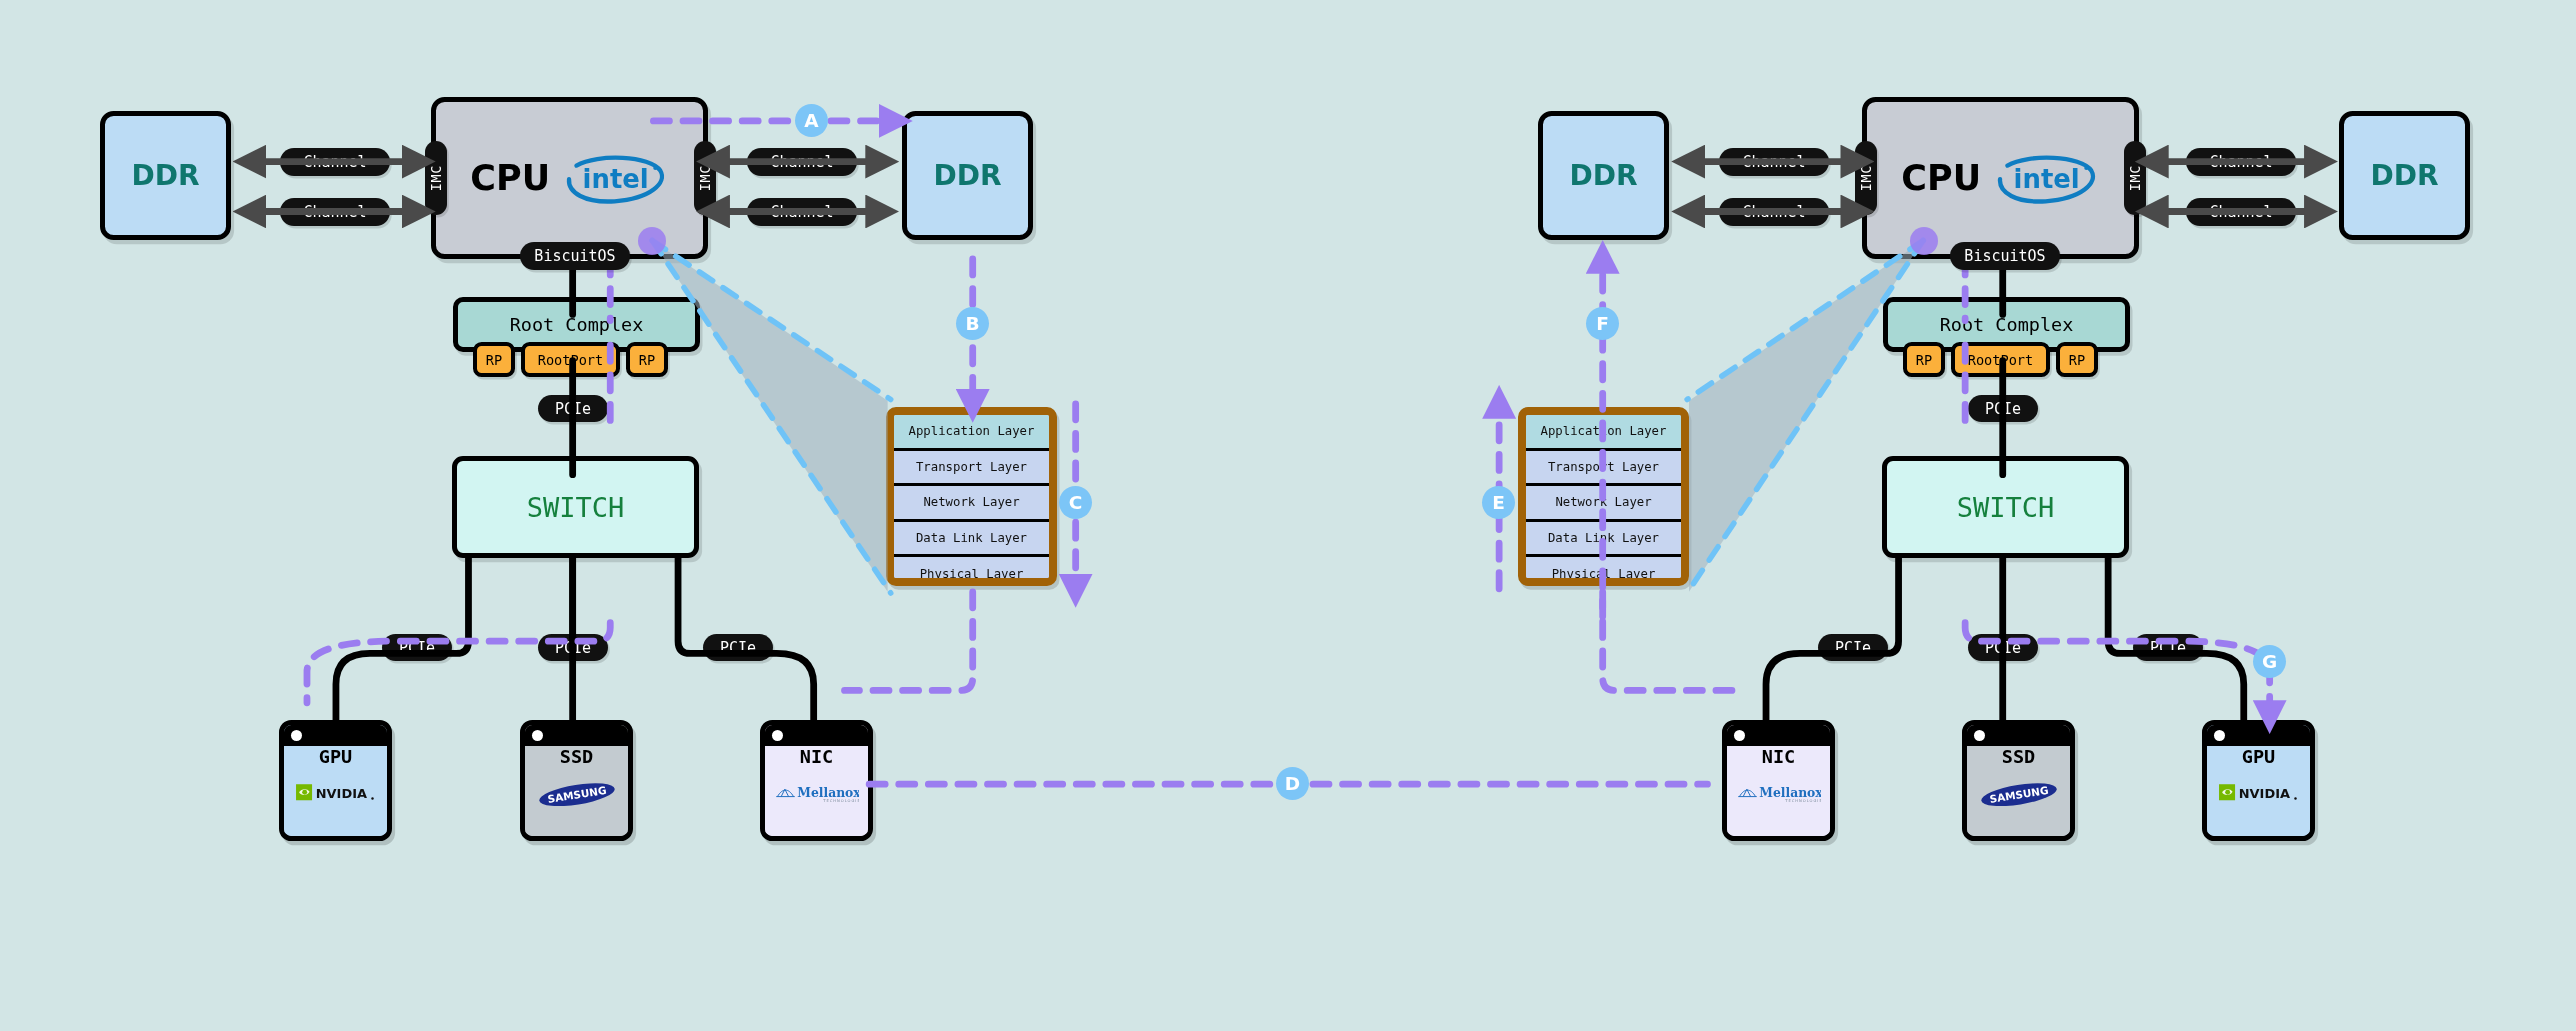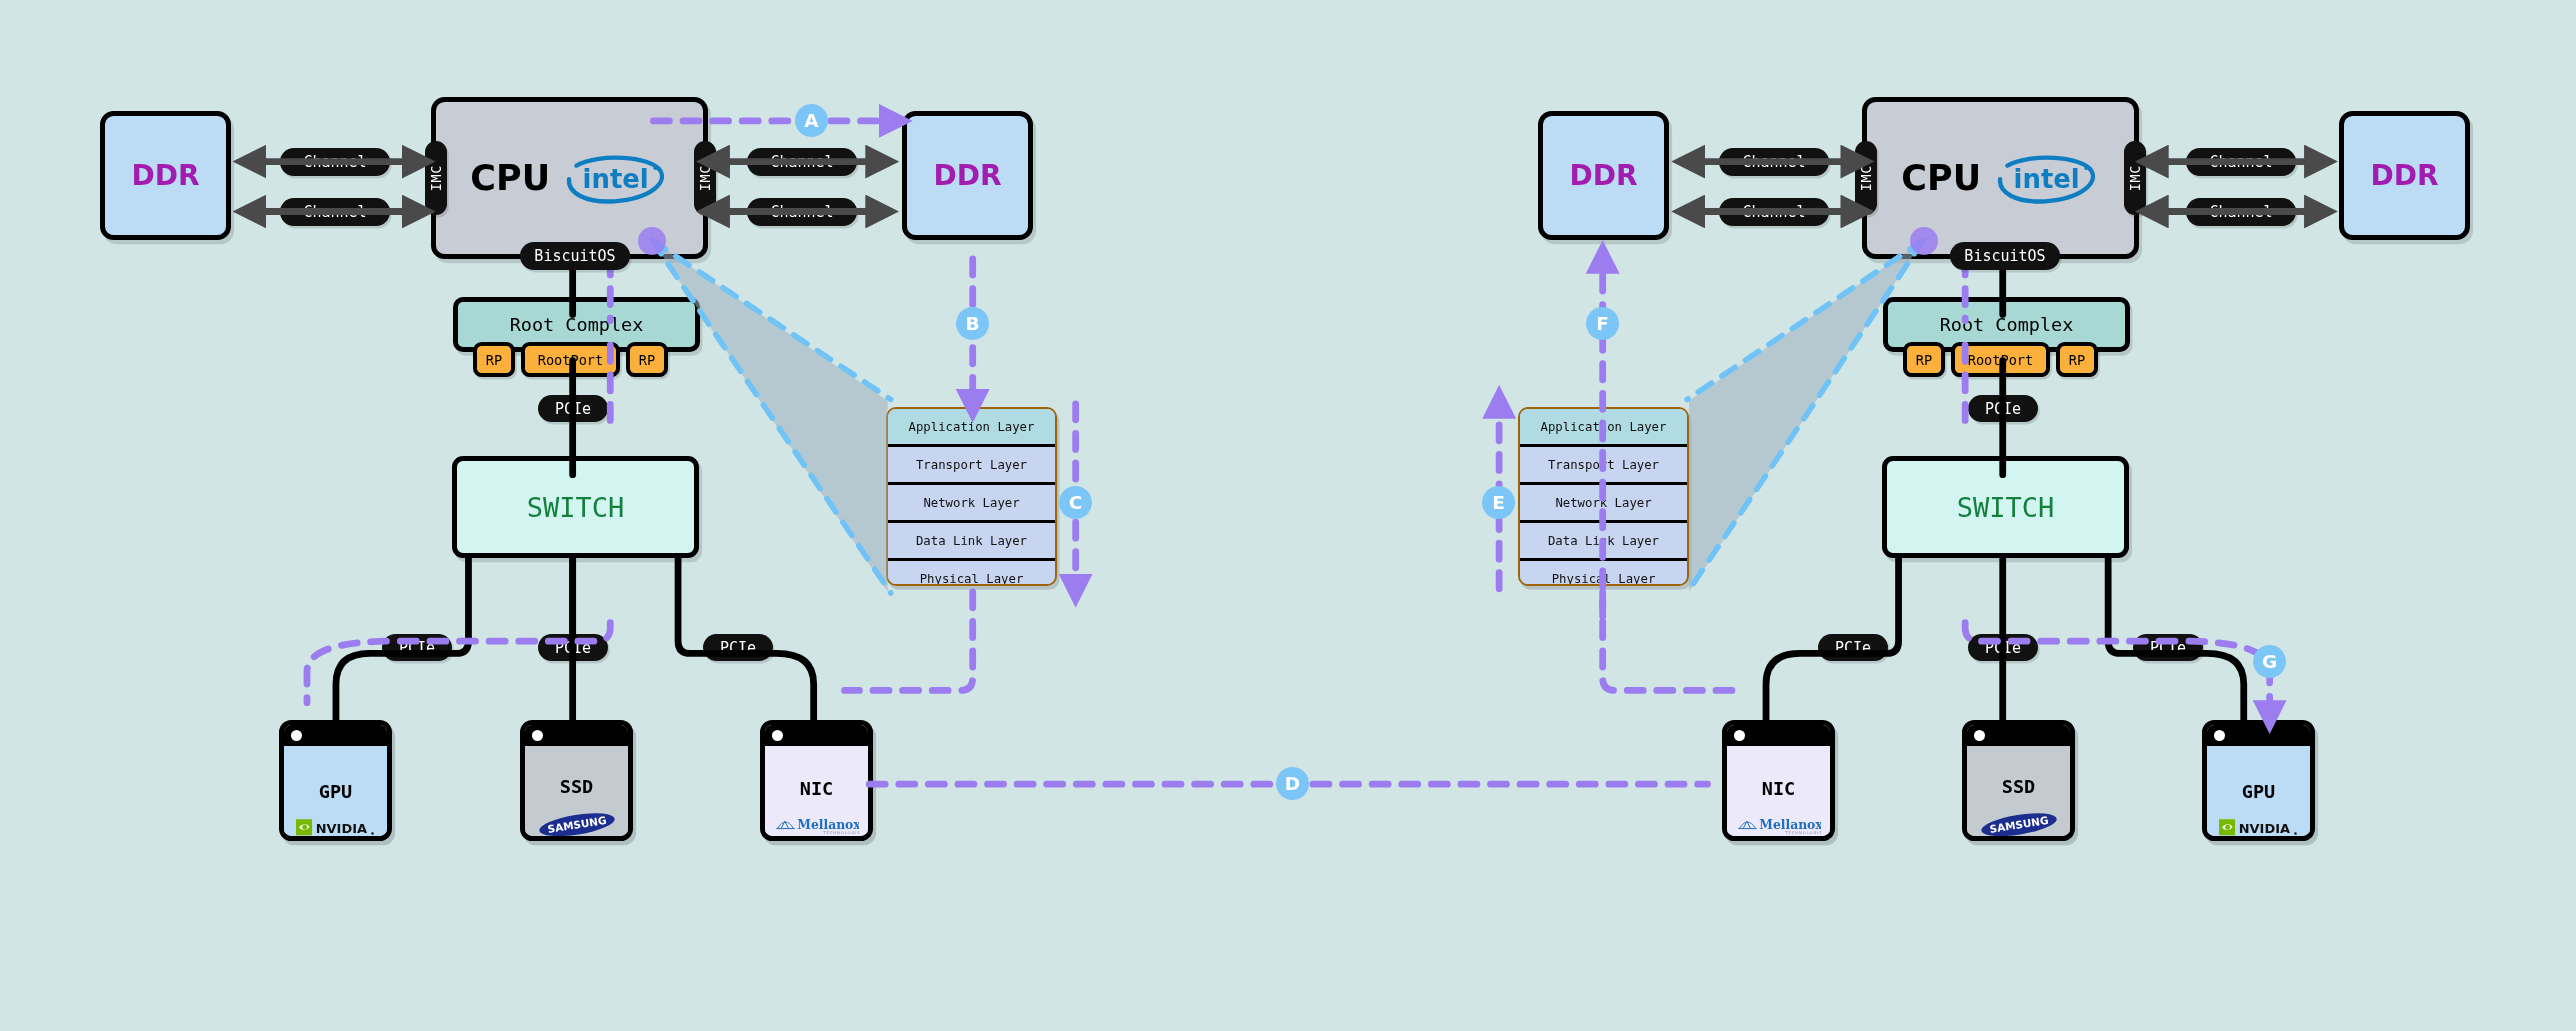--- a/index.html
+++ b/index.html
@@ -11,21 +11,21 @@
     position:relative;
   }
   #stage{position:absolute;left:0;top:0;width:2576px;height:1032px;}
   .abs{position:absolute;box-sizing:border-box;}
 
   
   .ddr{
     background:#bcdcf5;border:5.5px solid #000;border-radius:13.6px;
     display:flex;align-items:center;justify-content:center;
     font-family:"DejaVu Sans",sans-serif;font-weight:bold;
-    color:#a21caf;box-shadow:3.1px 4.3px 0 rgba(0,0,0,.13);
+    color:#0f766e;box-shadow:3.1px 4.3px 0 rgba(0,0,0,.13);
   }
   .cpu{
     background:#c8ccd4;border:5.5px solid #000;border-radius:13.6px;
     box-shadow:3.1px 4.3px 0 rgba(0,0,0,.13);
   }
   .cpu-label{
     position:absolute;left:0;top:0;width:100%;height:100%;
     display:flex;align-items:center;justify-content:center;gap:13.6px;
     font-family:"DejaVu Sans",sans-serif;font-weight:bold;color:#000;
   }
@@ -63,27 +63,27 @@
     border:5.5px solid #000;border-radius:12.3px;background:#000;
     overflow:hidden;box-shadow:3.1px 4.3px 0 rgba(0,0,0,.16);
   }
   .dev-bar{height:21px;position:relative;background:#000;}
   .dev-dot{
     position:absolute;left:7.4px;top:5px;width:11px;height:11px;
     border-radius:50%;background:#fff;
   }
   .dev-body{
     height:calc(100% - 21px);display:flex;flex-direction:column;
-    align-items:center;justify-content:flex-end;gap:16px;
+    align-items:center;justify-content:flex-start;gap:16px;
   }
   .dev-name{font-family:"DejaVu Sans Mono",monospace;font-weight:bold;color:#000;font-size:18.5px;}
 
   
   .stack{
-    border:2px solid #a16207;border-radius:10px;overflow:hidden;
+    border:8px solid #a16207;border-radius:10px;overflow:hidden;
     box-shadow:2.5px 3.7px 0 rgba(0,0,0,.14);background:#c7d5f0;
   }
   .stack-row{
     display:flex;align-items:center;justify-content:center;
     color:#111;border-bottom:3.1px solid #000;background:#c7d5f0;
     font-size:12.3px;
   }
   .stack-row:last-child{border-bottom:none;}
   .stack-row.app{background:#b0dbe2;}
 

